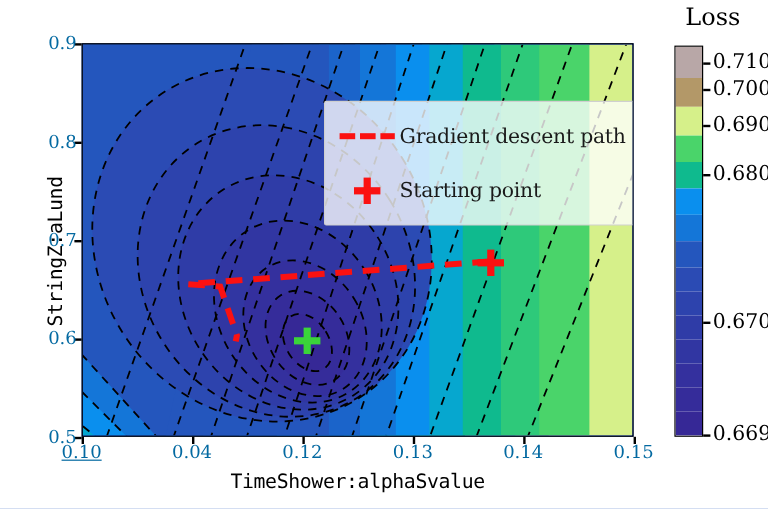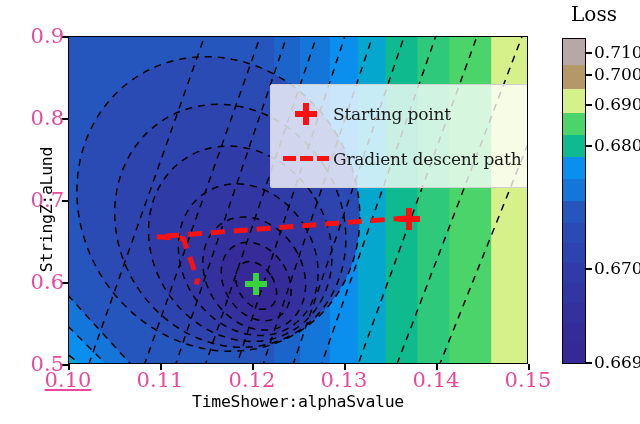--- a/index.html
+++ b/index.html
@@ -21,22 +21,22 @@
     box-sizing:border-box;
     overflow:hidden;
     background:#2456bd;
   }
   #contour-svg{position:absolute;left:0;top:0;width:100%;height:100%;display:block;}
 
   
   .tick-label{
     position:absolute;
     font-family:"DejaVu Serif", serif;
-    font-size:21px;
-    color:#ec4899;
+    font-size:15px;
+    color:#0369a1;
     white-space:nowrap;
   }
   .xtick{transform:translateX(-50%);top:368px;}
   .ytick{transform:translateY(-50%);text-align:right;right:576px;}
 
   .tick-mark{position:absolute;background:#000;}
   .xtick-mark{width:1.6px;height:6px;top:364px;}
   .ytick-mark{height:1.6px;width:6px;left:62px;}
 
   
@@ -209,46 +209,46 @@
       </g>
     </svg>
 
     <div style="position:absolute;left:340px;top:182px;transform:translate(-50%,-50%);color:#fb1111;" class="plus-marker"></div>
 
     <div style="position:absolute;left:187px;top:247px;transform:translate(-50%,-50%);color:#3ad43a;" class="plus-marker"></div>
 
     <div id="legend">
       <div class="legend-row">
         <div class="legend-key">
-          <div class="plus-marker" style="color:#fb1111;"></div>
-        </div>
-        <div class="legend-text">Starting point</div>
-      </div>
-      <div class="legend-row">
-        <div class="legend-key">
           <div class="dash-key">
             <span style="left:0px;width:13px;"></span>
             <span style="left:17px;width:13px;"></span>
             <span style="left:34px;width:12px;"></span>
           </div>
         </div>
         <div class="legend-text">Gradient descent path</div>
       </div>
+      <div class="legend-row">
+        <div class="legend-key">
+          <div class="plus-marker" style="color:#fb1111;"></div>
+        </div>
+        <div class="legend-text">Starting point</div>
+      </div>
     </div>
   </div>
 
   <div class="tick-mark xtick-mark" style="left:68px;"></div>
   <div class="tick-mark xtick-mark" style="left:160px;"></div>
   <div class="tick-mark xtick-mark" style="left:252px;"></div>
   <div class="tick-mark xtick-mark" style="left:344px;"></div>
   <div class="tick-mark xtick-mark" style="left:436px;"></div>
   <div class="tick-mark xtick-mark" style="left:528px;"></div>
 
   <div class="tick-label xtick" style="left:68px;text-decoration:underline;">0.10</div>
-  <div class="tick-label xtick" style="left:160px;">0.11</div>
+  <div class="tick-label xtick" style="left:160px;">0.04</div>
   <div class="tick-label xtick" style="left:252px;">0.12</div>
   <div class="tick-label xtick" style="left:344px;">0.13</div>
   <div class="tick-label xtick" style="left:436px;">0.14</div>
   <div class="tick-label xtick" style="left:528px;">0.15</div>
 
   <div id="xlabel">TimeShower:alphaSvalue</div>
 
   <div class="tick-mark ytick-mark" style="top:364px;"></div>
   <div class="tick-mark ytick-mark" style="top:282px;"></div>
   <div class="tick-mark ytick-mark" style="top:200px;"></div>

